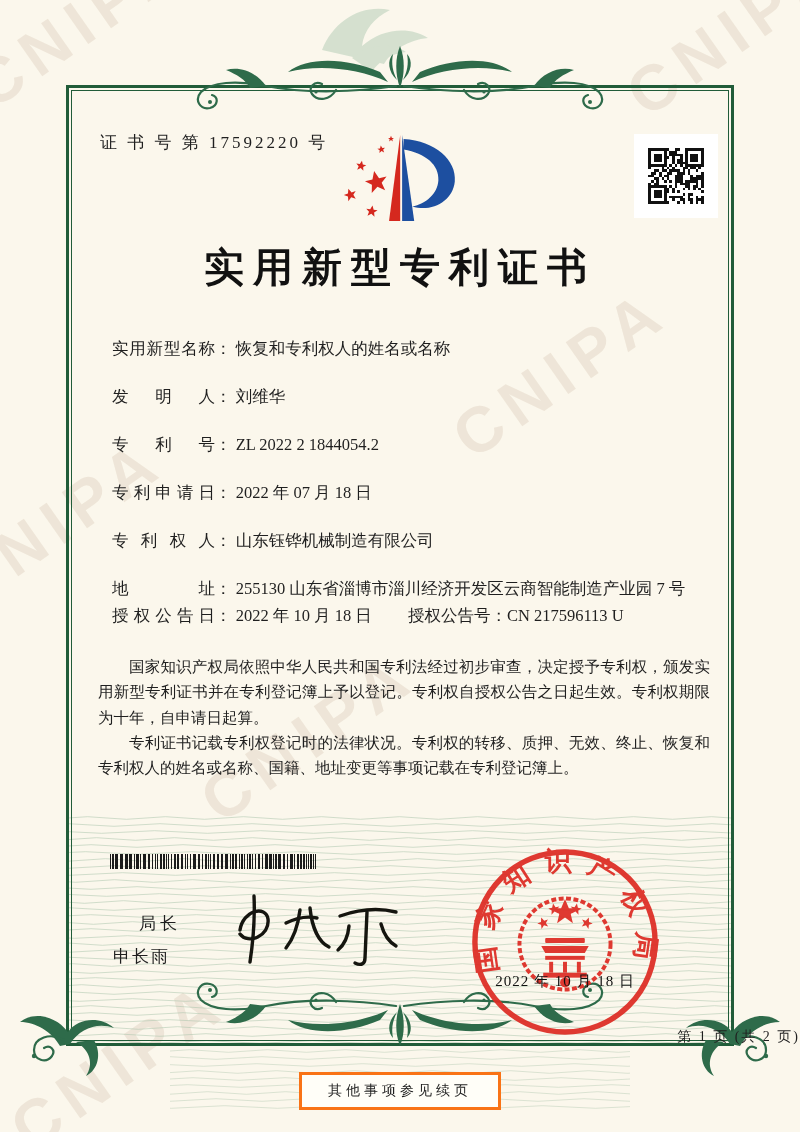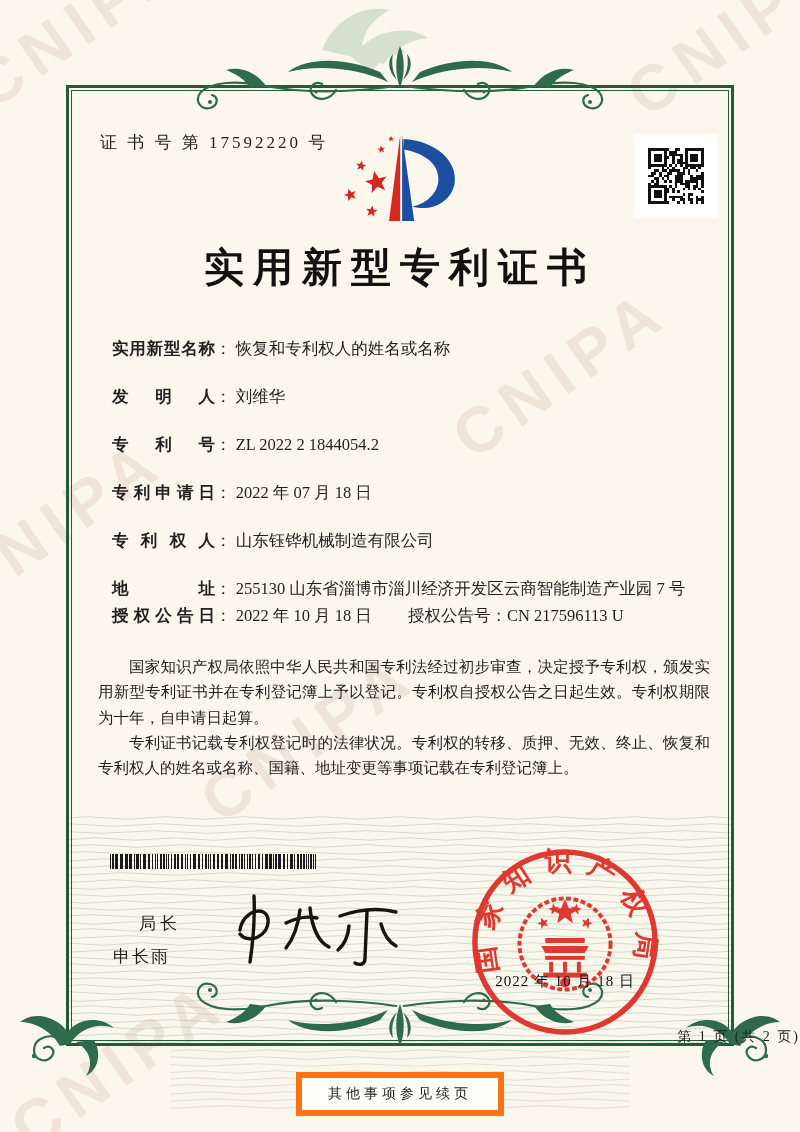--- a/index.html
+++ b/index.html
@@ -18,37 +18,37 @@
   
   .cert-no{position:absolute;left:100px;top:131px;font-size:17px;letter-spacing:3px;z-index:4;}
   .logo{position:absolute;left:333px;top:123px;z-index:4;}
   .qr-box{position:absolute;left:634px;top:134px;width:84px;height:84px;background:#fff;
           display:flex;align-items:center;justify-content:center;z-index:4;}
   .title{position:absolute;left:0;top:240px;width:100%;text-align:center;font-size:40px;
          font-weight:bold;letter-spacing:9px;color:#111;z-index:4;}
   .fields{position:absolute;left:112px;top:336px;width:590px;z-index:4;font-size:16.5px;z-index:4;}
   .frow{margin-bottom:23px;line-height:25px;}
   .frow.tight{margin-bottom:2px;}
-  .flbl{display:inline-block;width:103px;text-align:justify;text-align-last:justify;vertical-align:top;font-weight:bold;}
+  .flbl{display:inline-block;width:103px;text-align:justify;text-align-last:justify;vertical-align:top;}
   .fval{display:inline-block;max-width:455px;vertical-align:top;}
   .grant-no{margin-left:32px;}
   .paras{position:absolute;left:98px;top:654px;width:612px;font-size:15.5px;line-height:25.3px;
          text-align:justify;z-index:4;}
   .paras p{margin:0;text-indent:2em;}
   .barcode{position:absolute;left:110px;top:854px;z-index:4;}
   .signer-title{position:absolute;left:122px;top:912px;font-size:17px;letter-spacing:4px;z-index:4;margin-left:17px;}
   .signer-name{position:absolute;left:113px;top:945px;font-size:17px;letter-spacing:2px;z-index:4;}
   .signature{position:absolute;left:220px;top:886px;z-index:4;}
   .seal{position:absolute;left:466px;top:843px;z-index:5;opacity:0.93;}
   .seal-date{position:absolute;left:466px;top:972px;width:198px;text-align:center;
              font-size:15px;letter-spacing:1px;color:#111;z-index:6;}
   .page-no{position:absolute;left:0;top:1028px;width:100%;text-align:right;font-size:14px;
            letter-spacing:2px;z-index:4;}
   .cont-box{position:absolute;left:50%;top:1072px;transform:translateX(-50%);
-            background:#fffef8;border:6px solid #f97316;padding:7px 26px;font-size:14px;
+            background:#fffef8;border:3px solid #f97316;padding:7px 26px;font-size:14px;
             letter-spacing:4px;z-index:4;}
 </style>
 </head>
 <body>
 
 <div class="page">
 
   <span class="wm" style="left:-42px;top:-14px;">CNIPA</span>
   <span class="wm" style="left:612px;top:-6px;">CNIPA</span>
   <span class="wm" style="left:438px;top:336px;">CNIPA</span>

